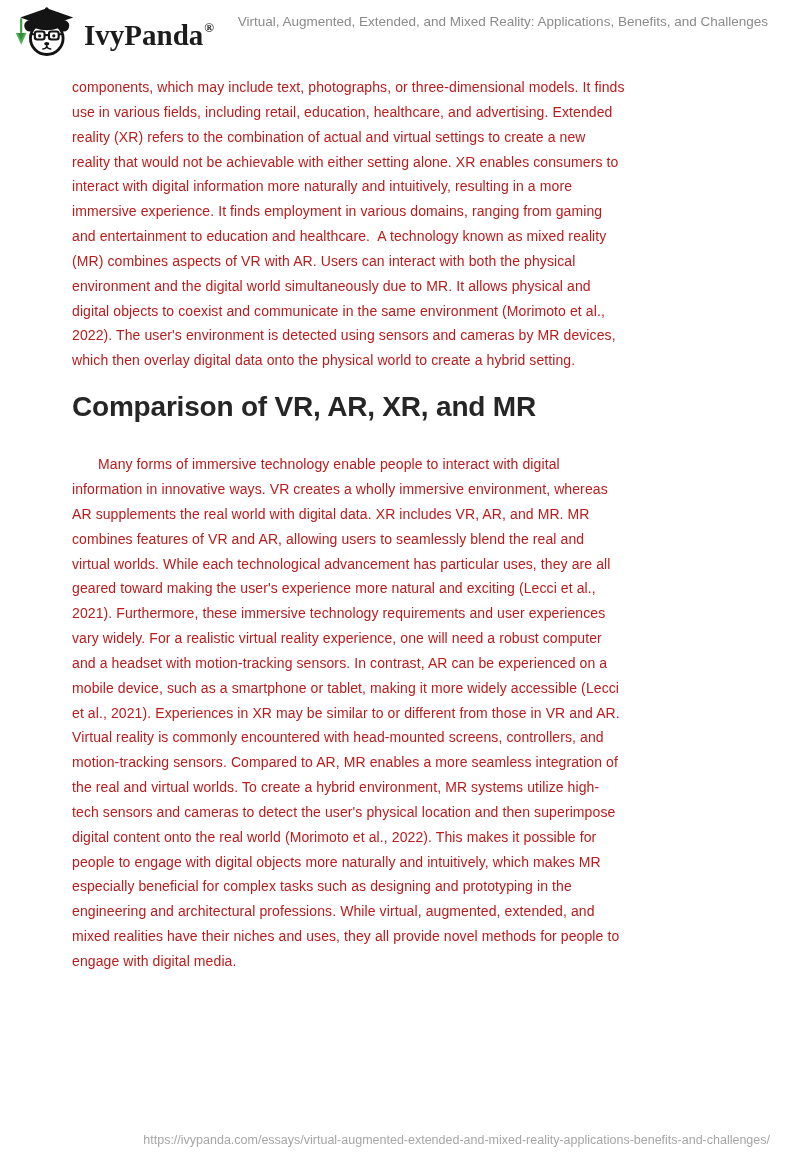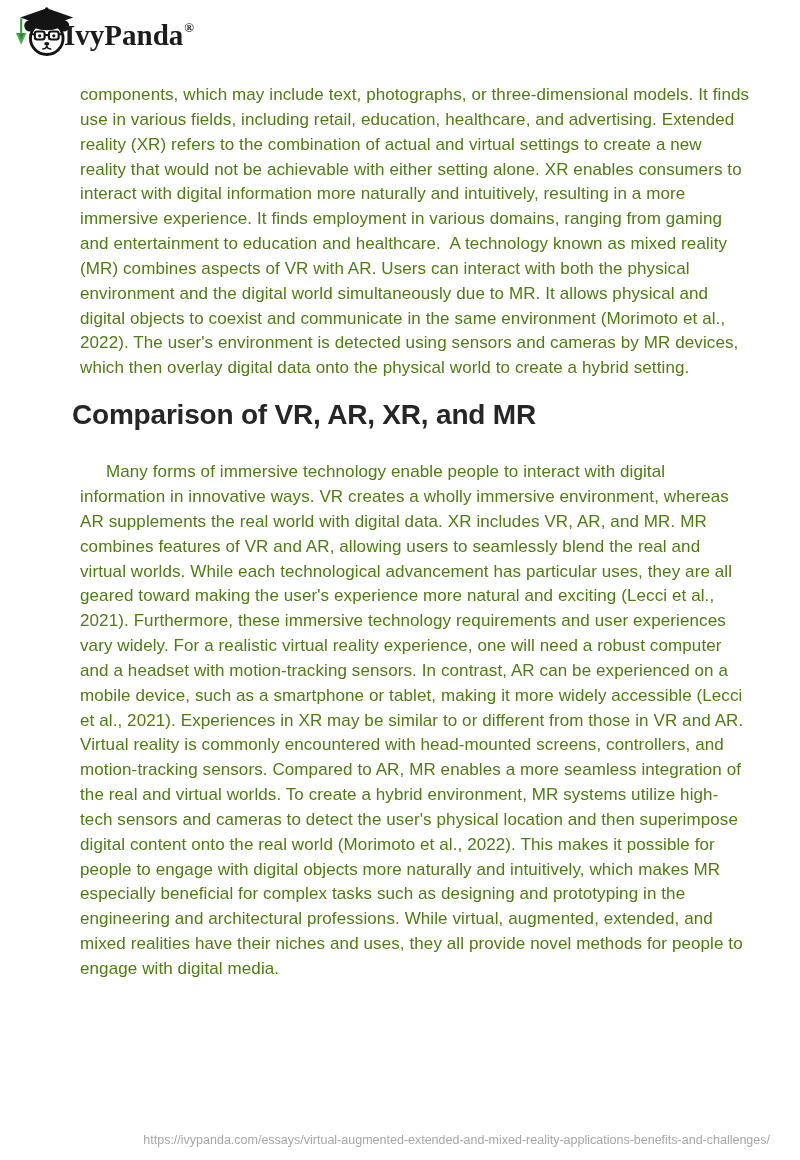--- a/index.html
+++ b/index.html
@@ -9,44 +9,44 @@
     height: 1160px;
     background: #ffffff;
     font-family: "Liberation Sans", sans-serif;
     overflow: hidden;
   }
 
   
   .header { position: absolute; top: 0; left: 0; width: 800px; height: 70px; }
   .logo-icon { position: absolute; left: 15px; top: 5px; width: 60px; height: 54px; }
   .brand-text {
-    position: absolute; left: 64px; top: 21px;
+    position: absolute; left: 84px; top: 21px;
     font-family: "Liberation Serif", serif;
     font-weight: 700;
     font-size: 29px;
     line-height: 29px;
     color: #1c1c1c;
     white-space: nowrap;
   }
   .brand-text sup { font-size: 13px; line-height: 13px; vertical-align: 13px; margin-left: 1px; }
   .doc-title {
     position: absolute; right: 32px; top: 14px;
     font-size: 13.5px;
     line-height: 16px;
     color: #8b8b8b;
     white-space: nowrap;
   }
 
   
   .content { position: absolute; left: 72px; top: 75px; width: 690px; }
   .para {
-    margin: 8px;
-    font-size: 17px;
+    margin: 0;
+    font-size: 14px;
     line-height: 24.85px;
-    color: #4d7c0f;
+    color: #b91c1c;
     white-space: pre;           
     letter-spacing: 0.1px;
   }
   .para.indent { text-indent: 26px; }
   .section-heading {
     margin: 17px 0 28px 0;
     font-size: 28px;
     line-height: 34px;
     font-weight: 700;
     color: #262626;
@@ -91,20 +91,21 @@
 
         <ellipse cx="36" cy="42.3" rx="2.9" ry="2" fill="#141414"></ellipse>
         <path d="M36,44.3 Q36,48 31.5,48.2 M36,44.3 Q36,48 40.5,48.2" stroke="#141414" stroke-width="1.7" fill="none" stroke-linecap="round"></path>
 
         <path d="M7,13.5 L7,30" stroke="#3c9e43" stroke-width="2.4"></path>
         <polygon points="7,43.5 1,30 13,30" fill="#4caf50"></polygon>
         <polygon points="7,38 3.4,30 10.6,30" fill="#2f8b36"></polygon>
       </svg>
     </span>
     <span class="brand-text"><span>IvyPanda</span><sup>®</sup></span>
+    <span class="doc-title">Virtual, Augmented, Extended, and Mixed Reality: Applications, Benefits, and Challenges</span>
   </div>
 
   <div class="content">
     <p class="para">components, which may include text, photographs, or three-dimensional models. It finds
 use in various fields, including retail, education, healthcare, and advertising. Extended
 reality (XR) refers to the combination of actual and virtual settings to create a new
 reality that would not be achievable with either setting alone. XR enables consumers to
 interact with digital information more naturally and intuitively, resulting in a more
 immersive experience. It finds employment in various domains, ranging from gaming
 and entertainment to education and healthcare.  A technology known as mixed reality

